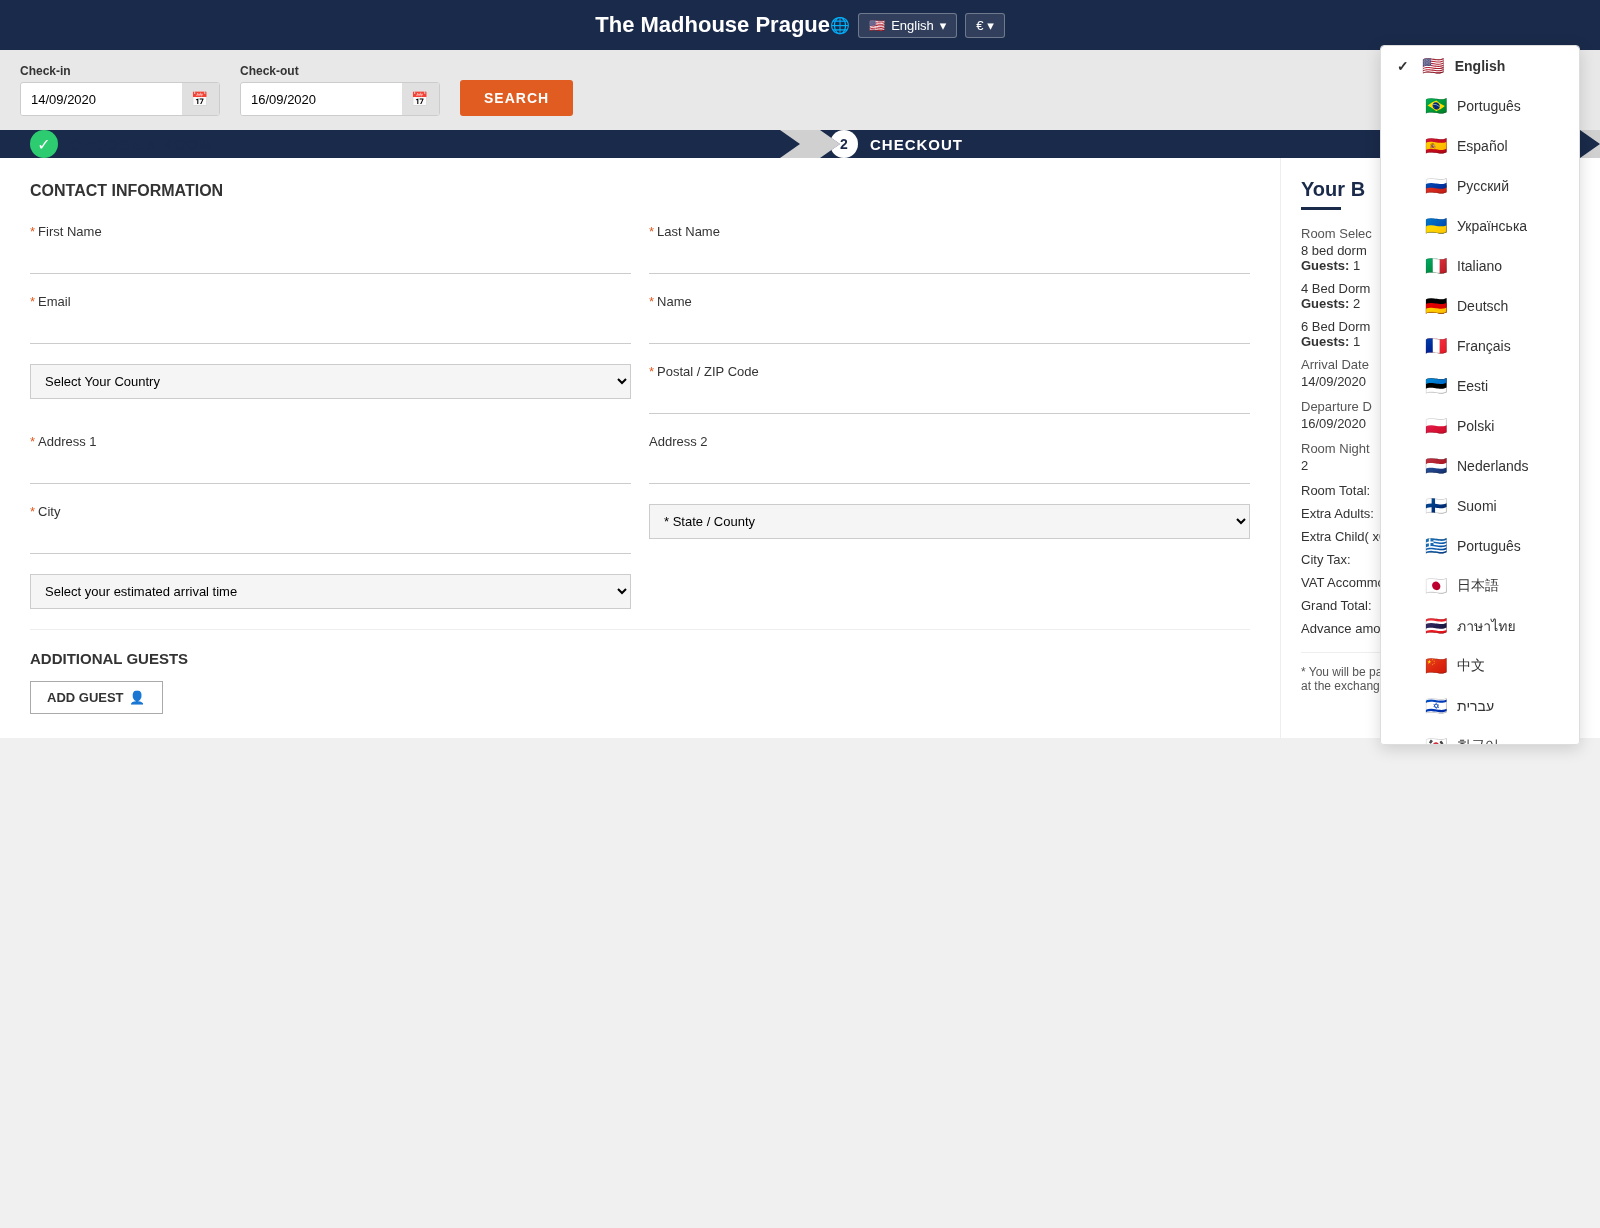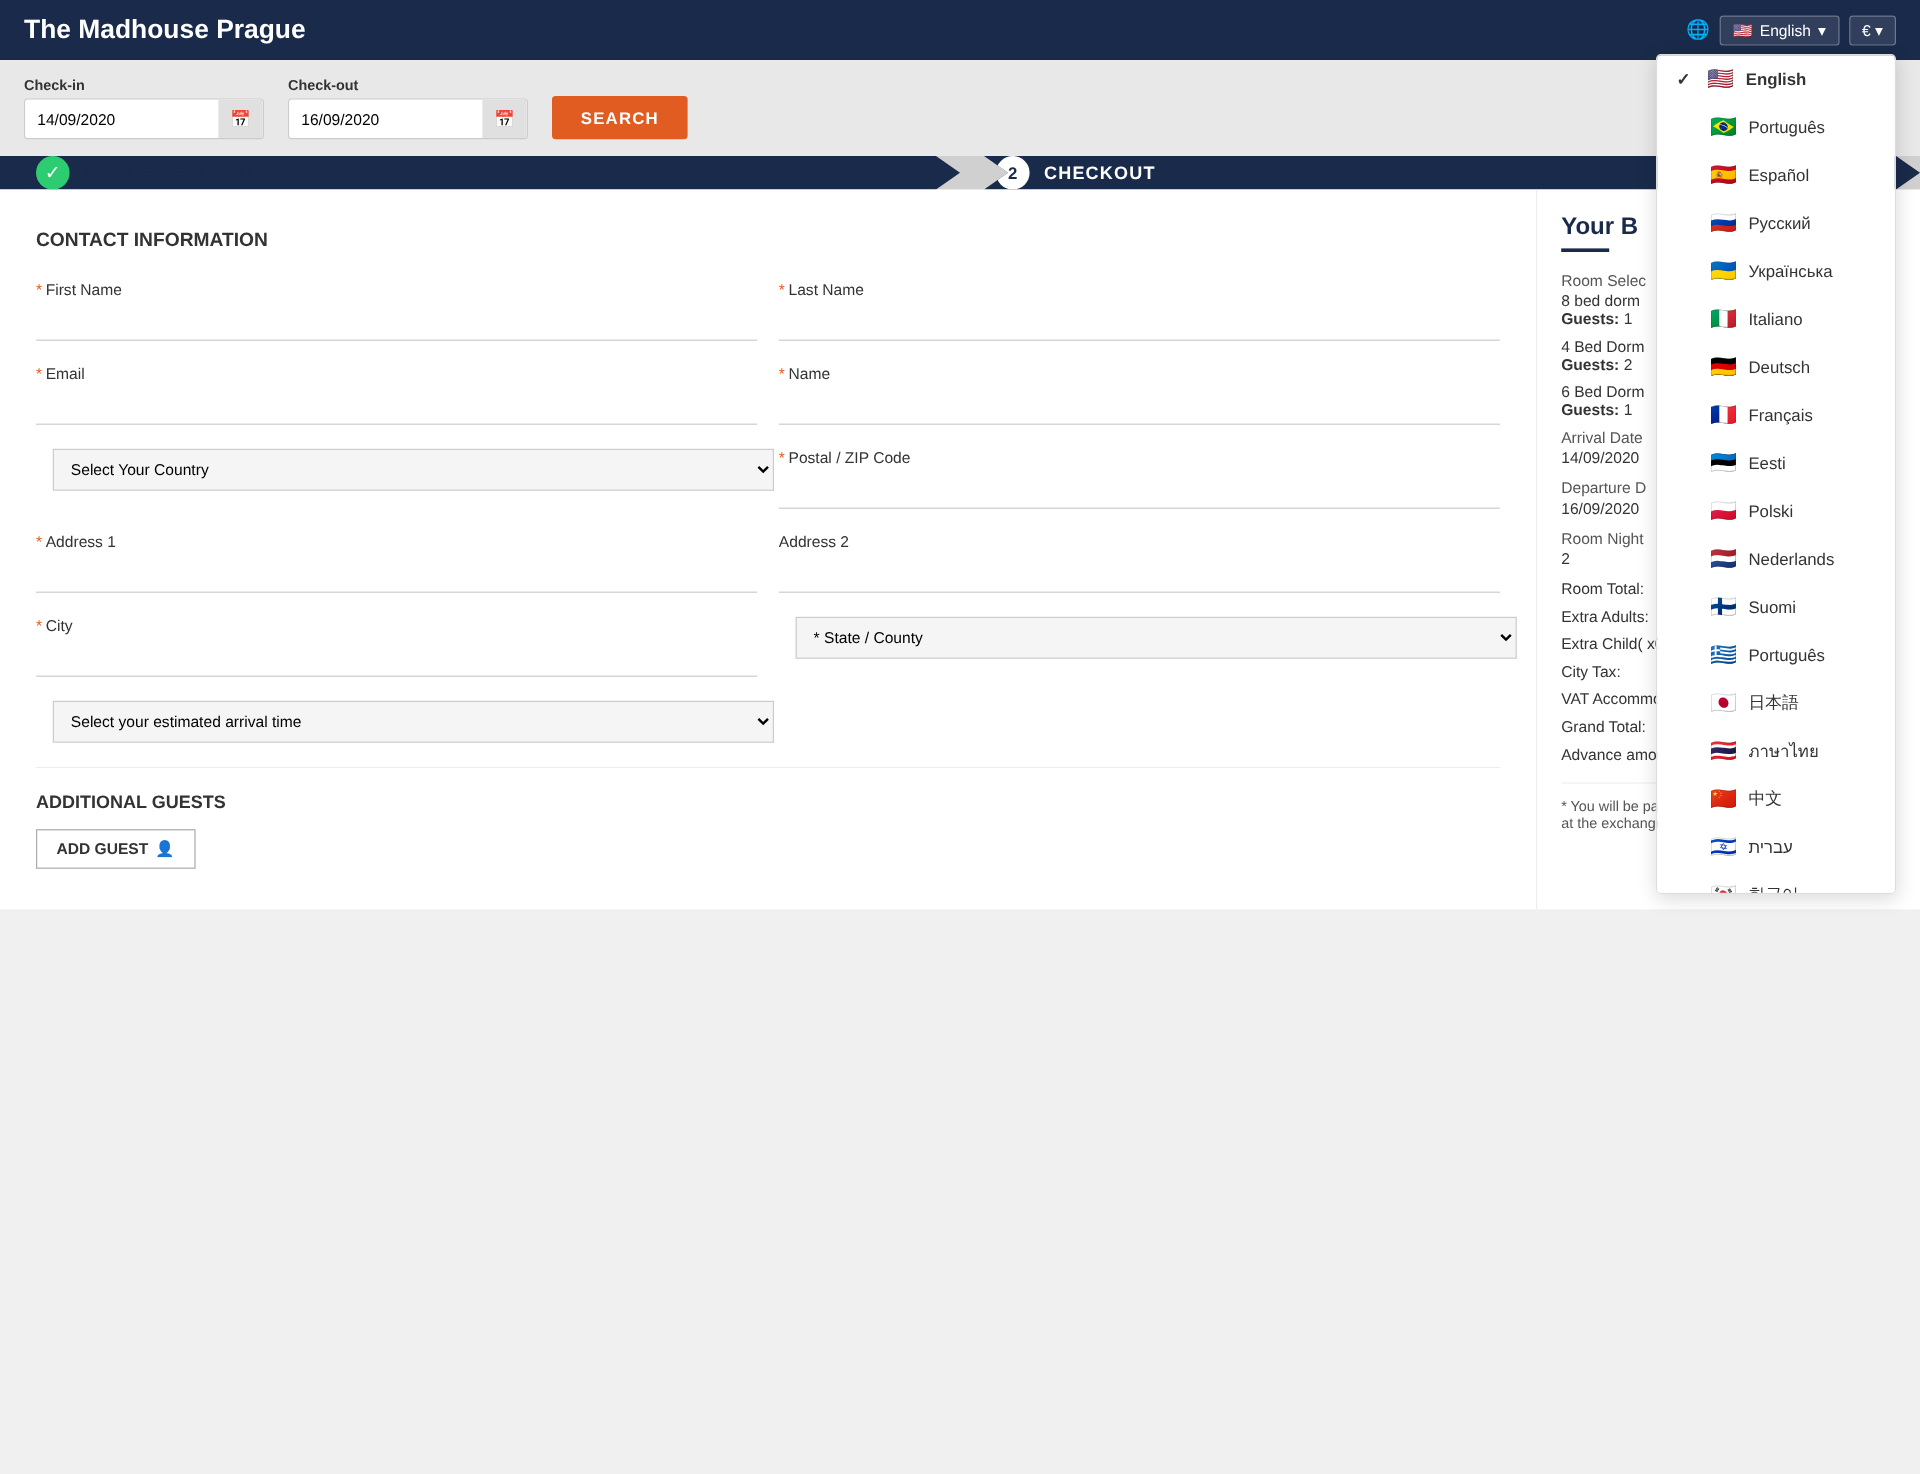--- a/index.html
+++ b/index.html
@@ -6,21 +6,21 @@
     body { font-family: Arial, sans-serif; font-size: 14px; background: #f0f0f0; }
 
     
     .header {
       background: #1a2a4a;
       color: white;
       padding: 0 20px;
       height: 50px;
       display: flex;
       align-items: center;
-      justify-content: space-between;
+      justify-content: center;
     }
     .header-title {
       font-size: 22px;
       font-weight: bold;
       color: white;
     }
     .header-right {
       display: flex;
       align-items: center;
       gap: 8px;
@@ -162,21 +162,21 @@
     .main-layout {
       display: flex;
       gap: 0;
       padding: 0;
     }
 
     
     .form-section {
       flex: 1;
       background: white;
-      padding: 34px 30px;
+      padding: 24px 30px;
       min-width: 0;
     }
 
     .section-title {
       font-size: 16px;
       font-weight: bold;
       color: #333;
       margin-bottom: 24px;
     }
 
@@ -211,21 +211,20 @@
     }
     .form-group select {
       width: 100%;
       border: 1px solid #ccc;
       background: #f5f5f5;
       padding: 8px 10px;
       font-size: 13px;
       outline: none;
       cursor: pointer;
       appearance: auto;
-      margin-left: 14px;
     }
 
     .divider {
       border: none;
       border-top: 1px solid #eee;
       margin: 10px 0 20px;
     }
     .additional-title {
       font-size: 15px;
       font-weight: bold;

